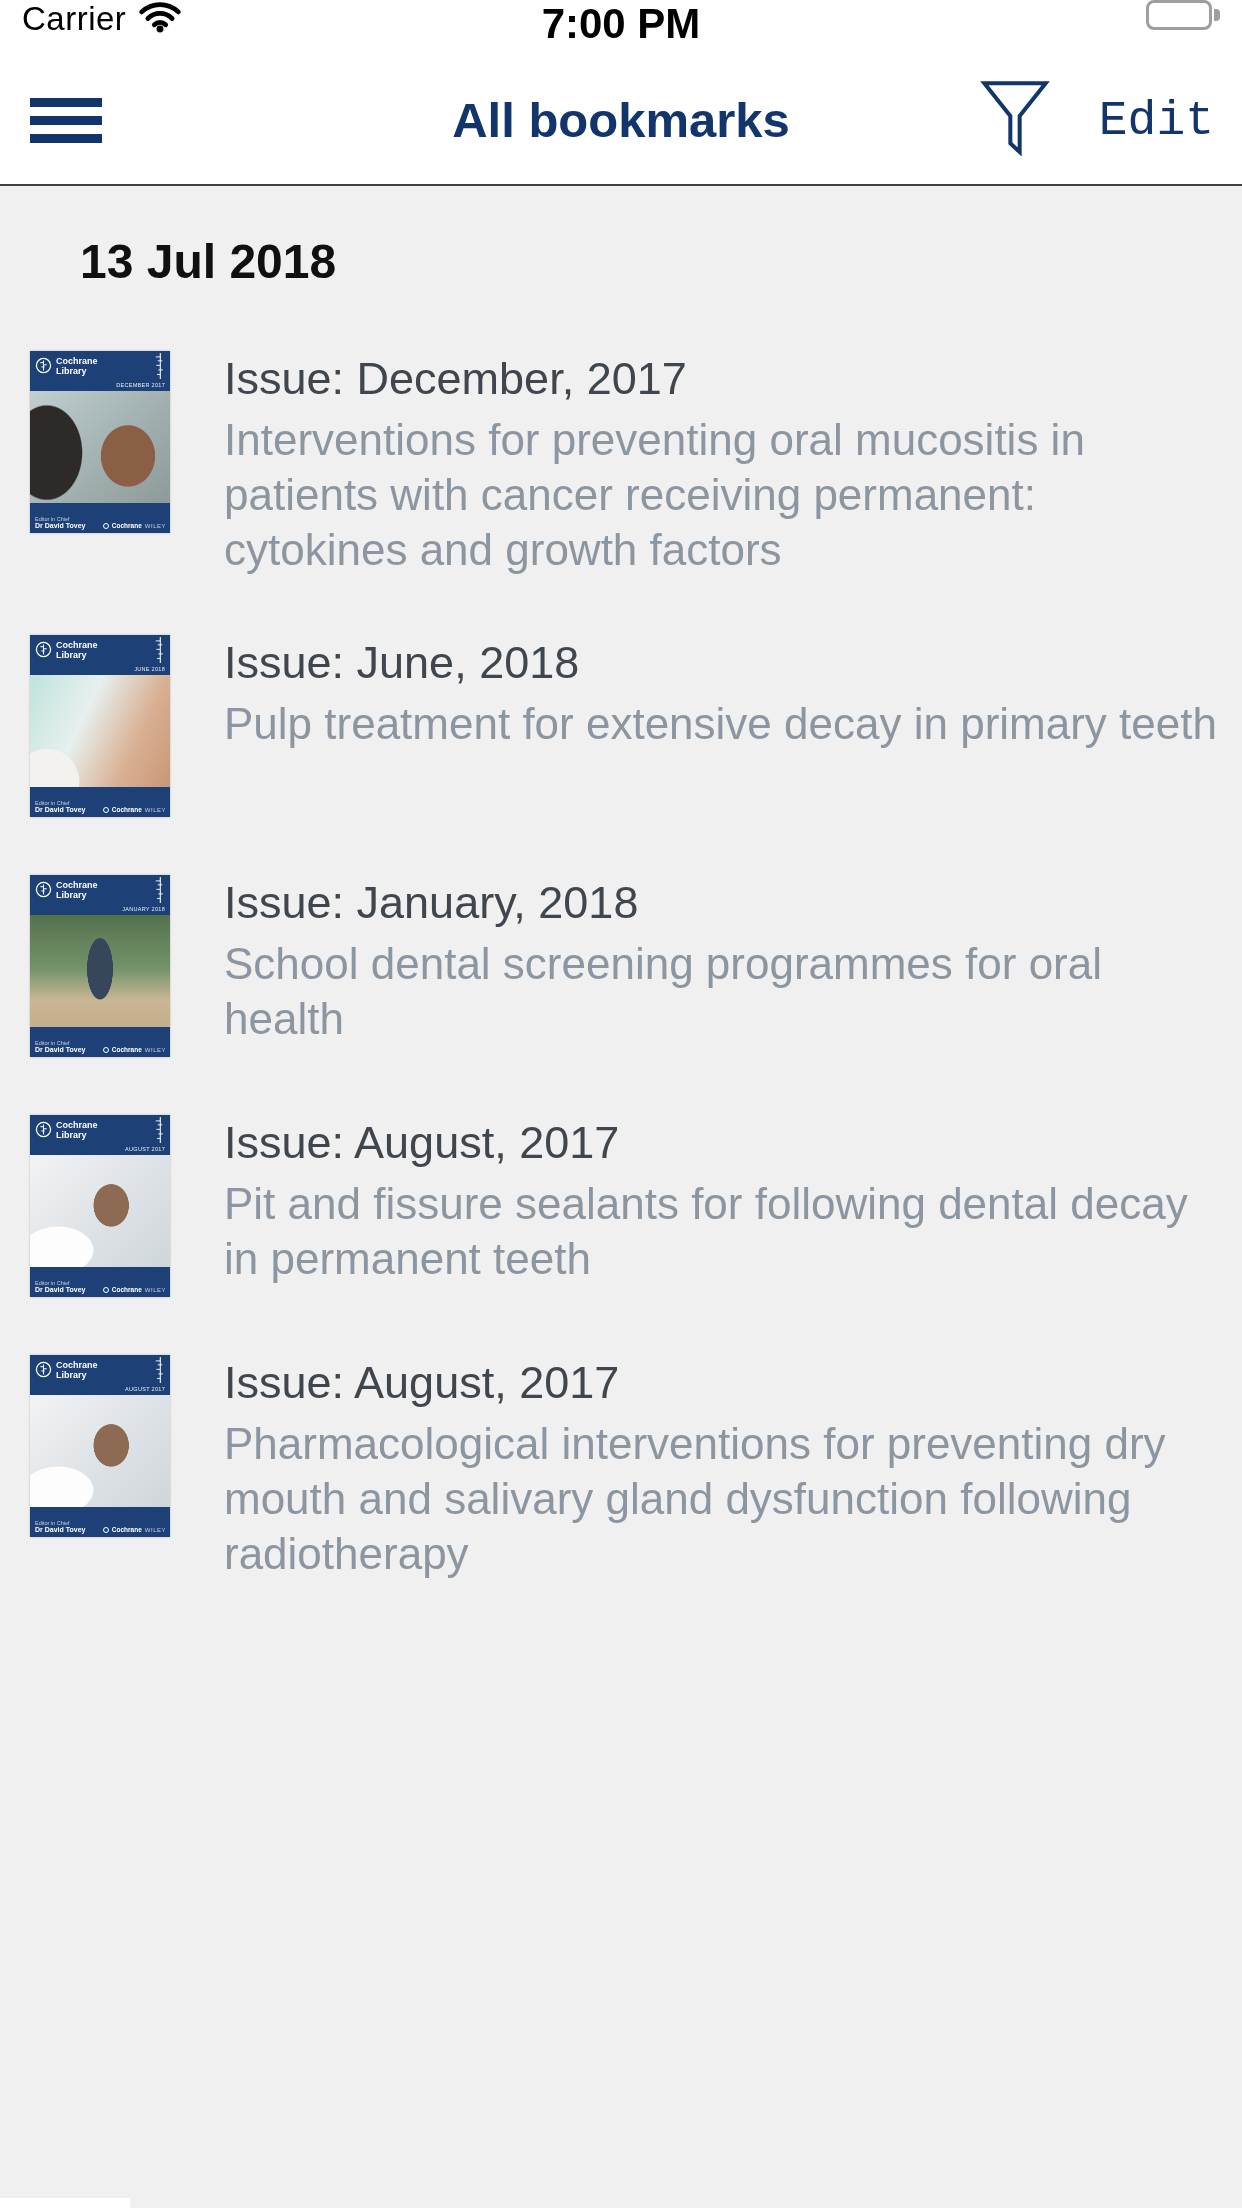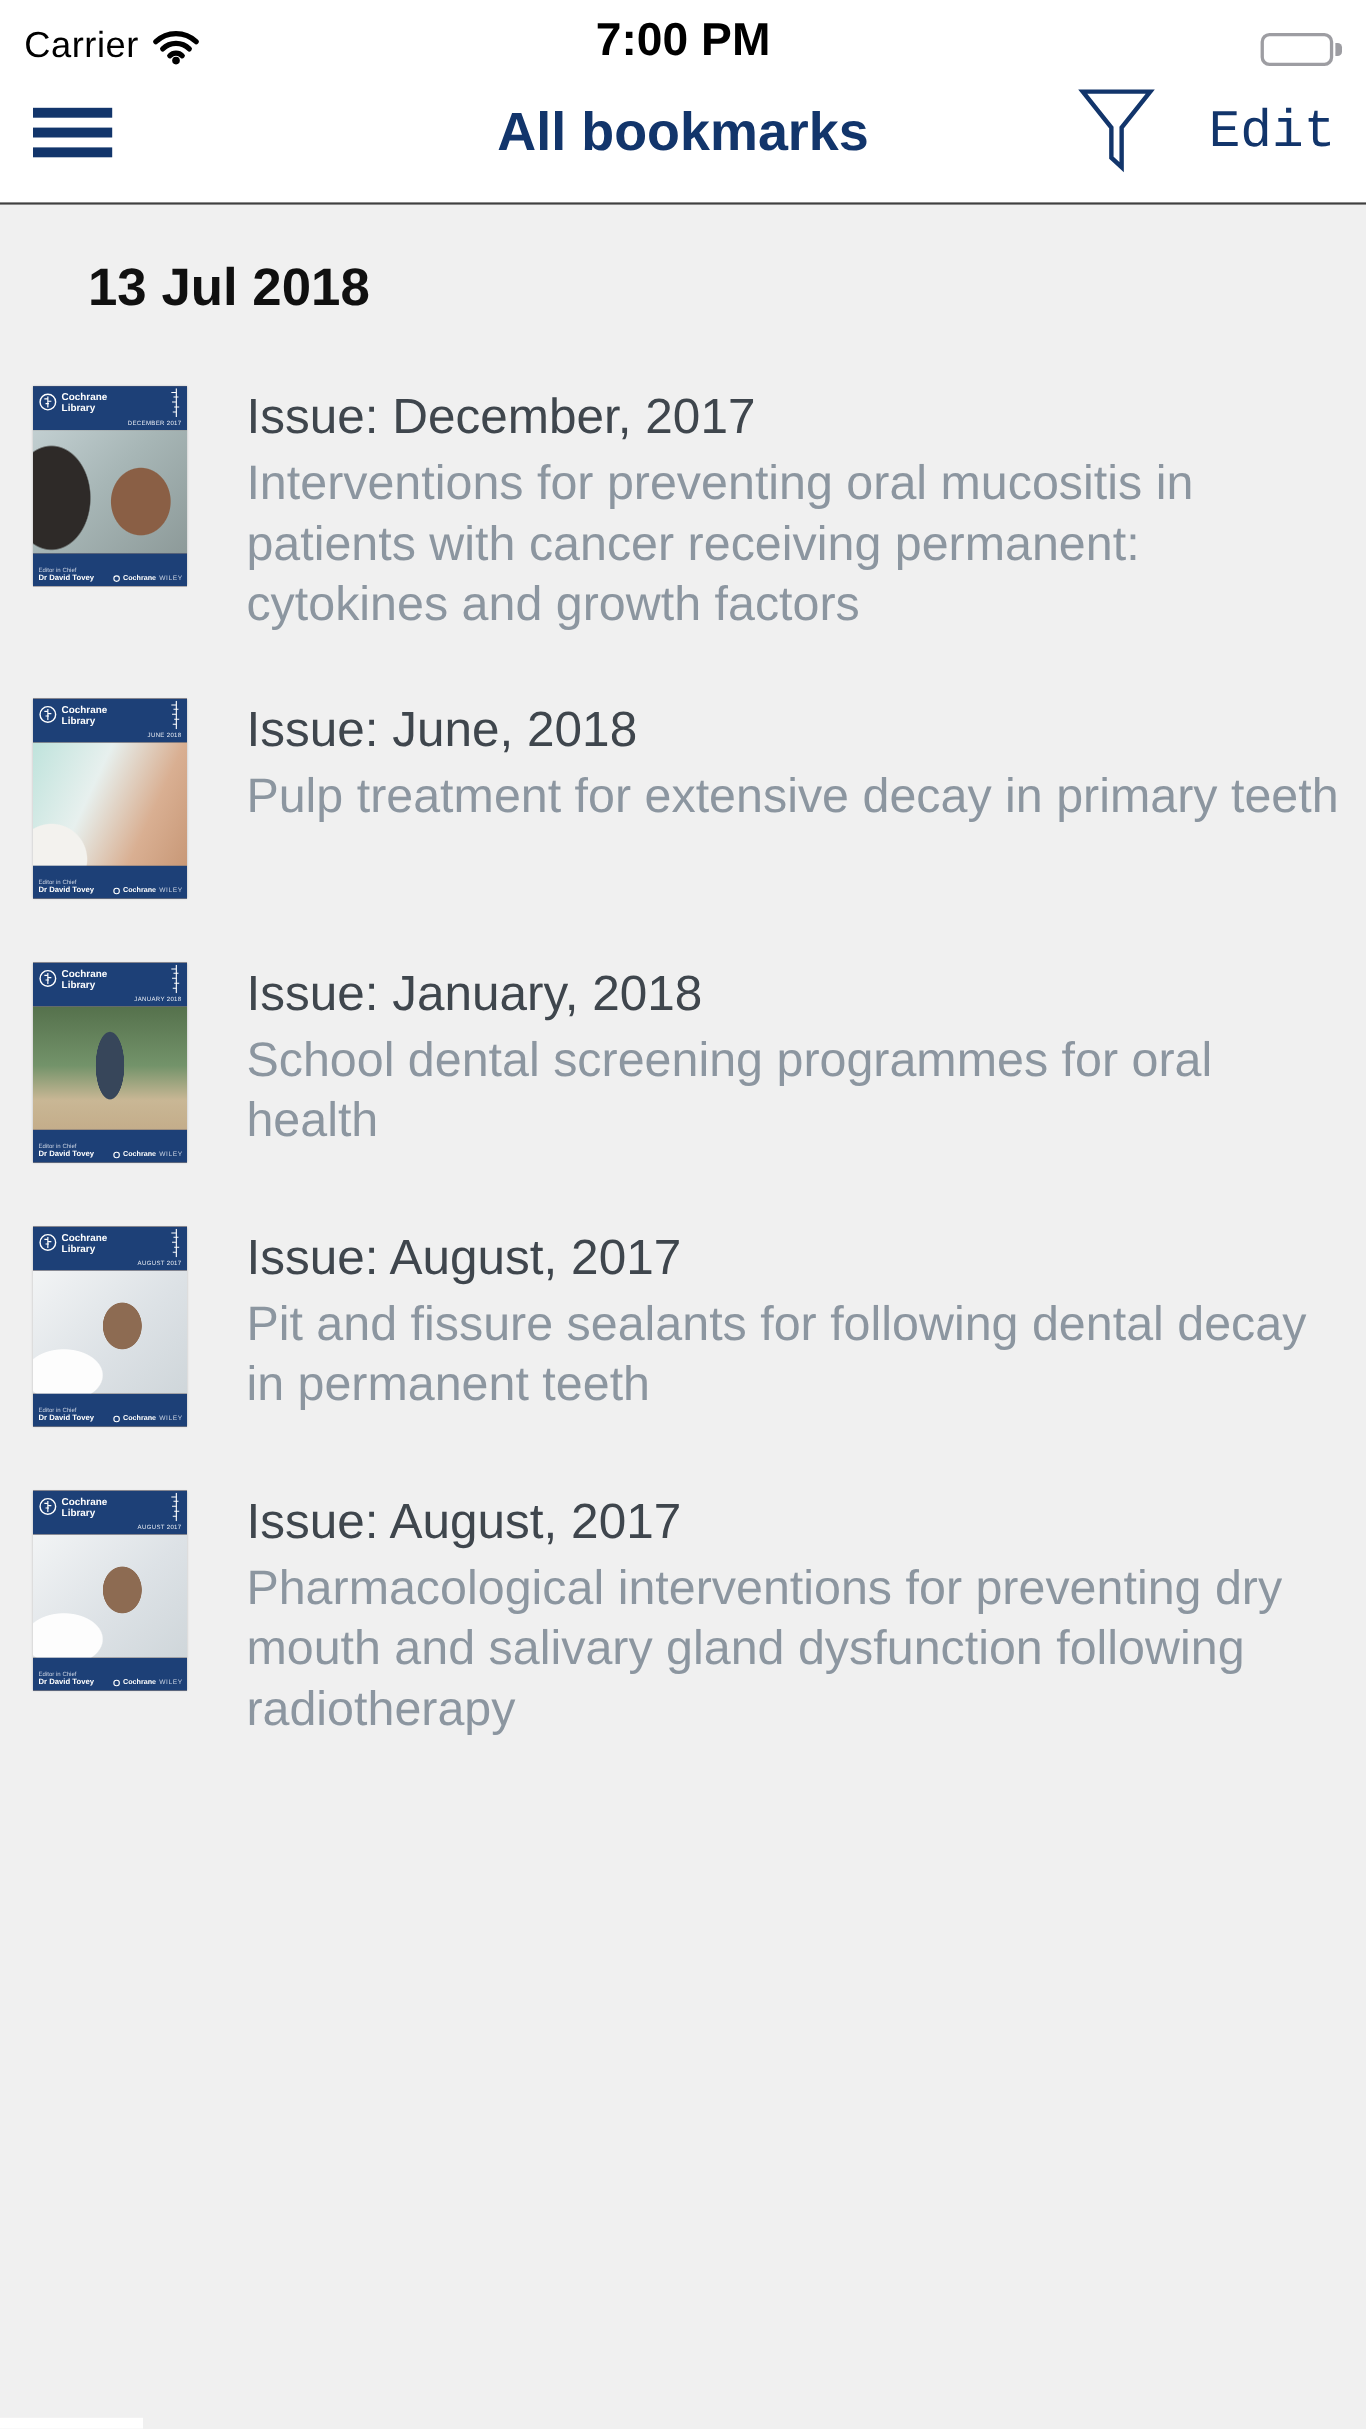--- a/index.html
+++ b/index.html
@@ -12,21 +12,21 @@
   *{margin:0;padding:0;box-sizing:border-box;}
   html,body{width:1242px;height:2208px;}
   body{
     font-family:"Liberation Sans", sans-serif;
     background:var(--background);
     position:relative;
     overflow:hidden;
   }
   
   .status-bar{
-    height:60px;background:#FFFFFF;display:flex;align-items:flex-end;
+    height:60px;background:#FFFFFF;display:flex;align-items:flex-start;
     padding:0 22px;position:relative;
   }
   .carrier{font-size:33px;color:#000;letter-spacing:.5px;}
   .wifi{margin-left:12px;width:44px;height:34px;}
   .time{
     position:absolute;left:0;right:0;text-align:center;
     font-size:42px;font-weight:700;color:#000;
   }
   .battery-wrap{margin-left:auto;display:flex;align-items:center;position:relative;z-index:2;}
   .battery{
@@ -70,21 +70,21 @@
   }
   .row-text{margin-left:54px;width:1000px;}
   .row-title{
     font-size:45px;line-height:56px;color:var(--title-color);
   }
   .row-sub{
     font-size:44px;line-height:55px;color:var(--subtitle-color);margin-top:5px;
   }
   
   .cover{
-    width:140px;height:182px;flex:0 0 auto;background:#fdba74;
+    width:140px;height:182px;flex:0 0 auto;background:#737373;
     box-shadow:0 0 2px rgba(0,0,0,.25);display:flex;flex-direction:column;
   }
   .cover-top{
     height:40px;background:var(--cover-navy);position:relative;
     display:flex;align-items:flex-start;padding:5px 4px 0 5px;color:#fff;
   }
   .logo-icon{width:17px;height:17px;flex:0 0 auto;margin-top:1px;}
   .brand{
     font-size:9px;font-weight:700;line-height:10px;margin-left:4px;width:50px;
     white-space:normal;word-break:break-word;

